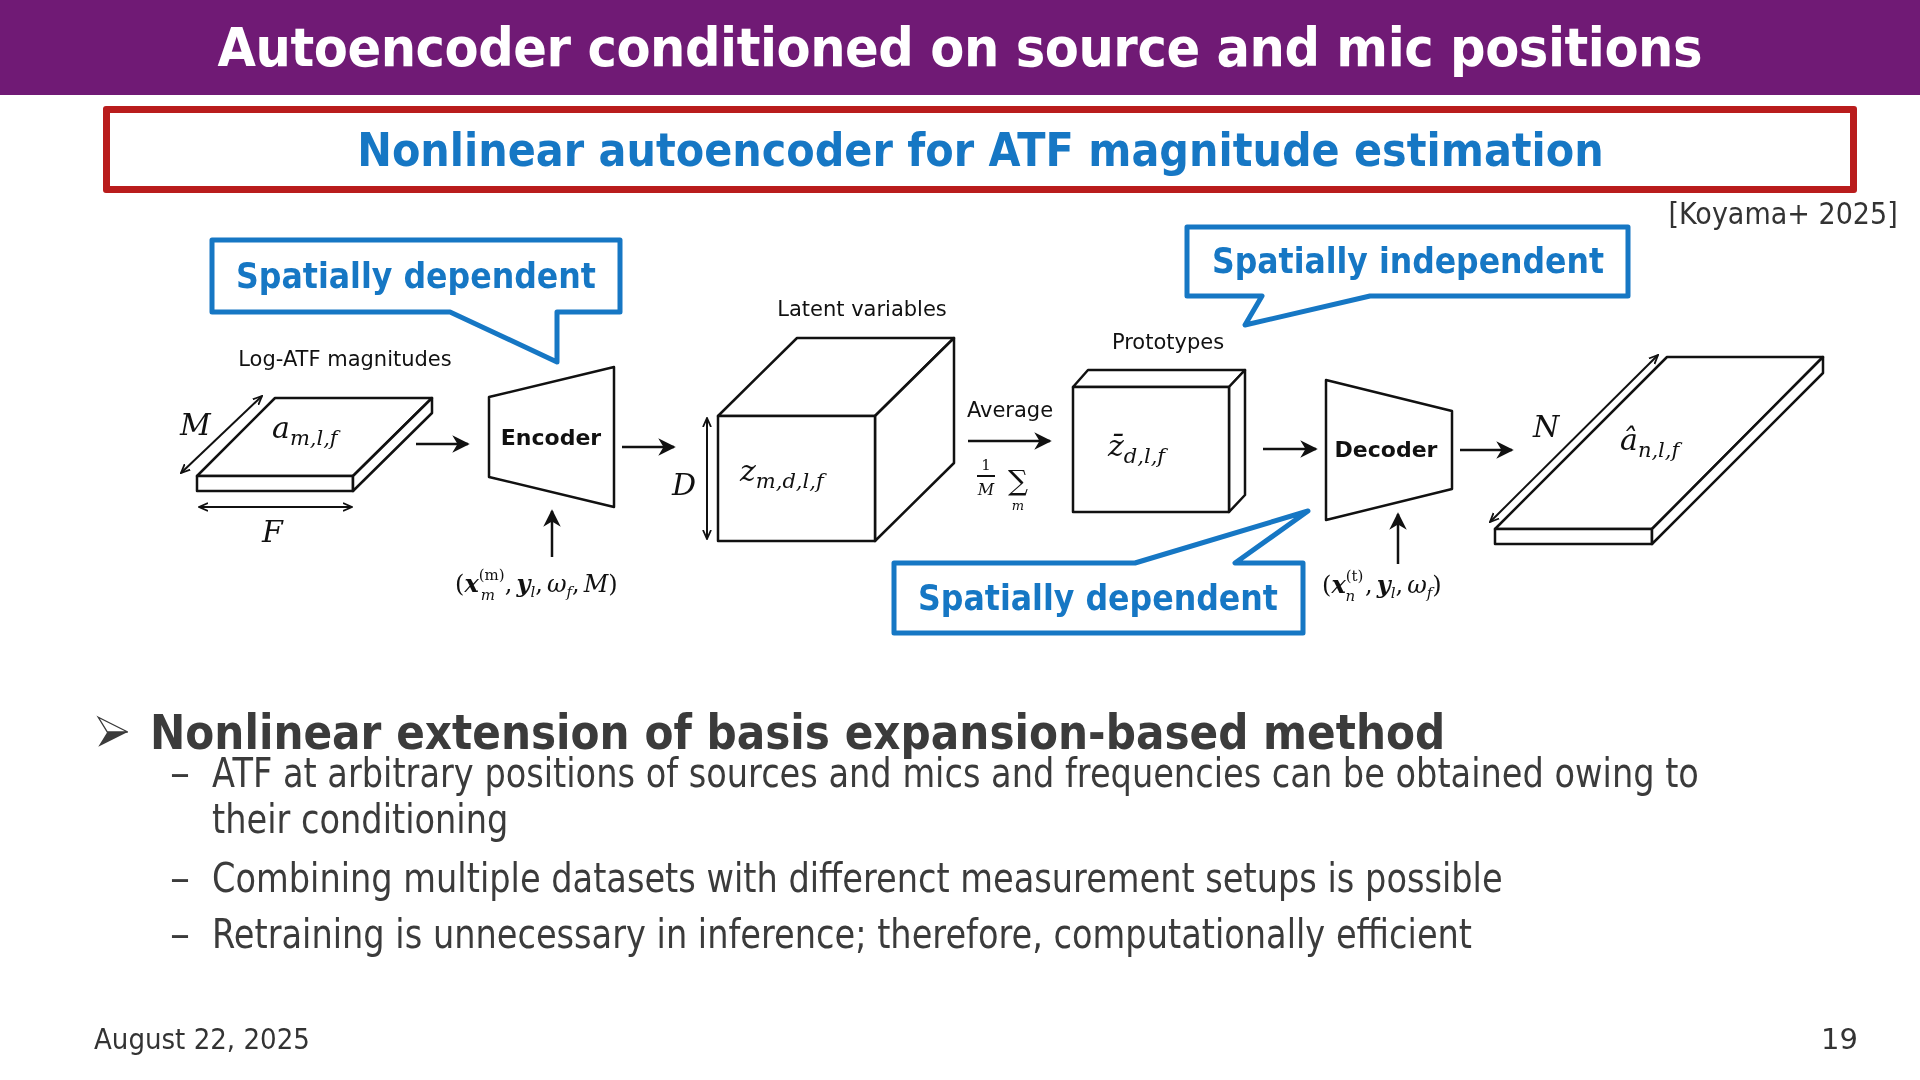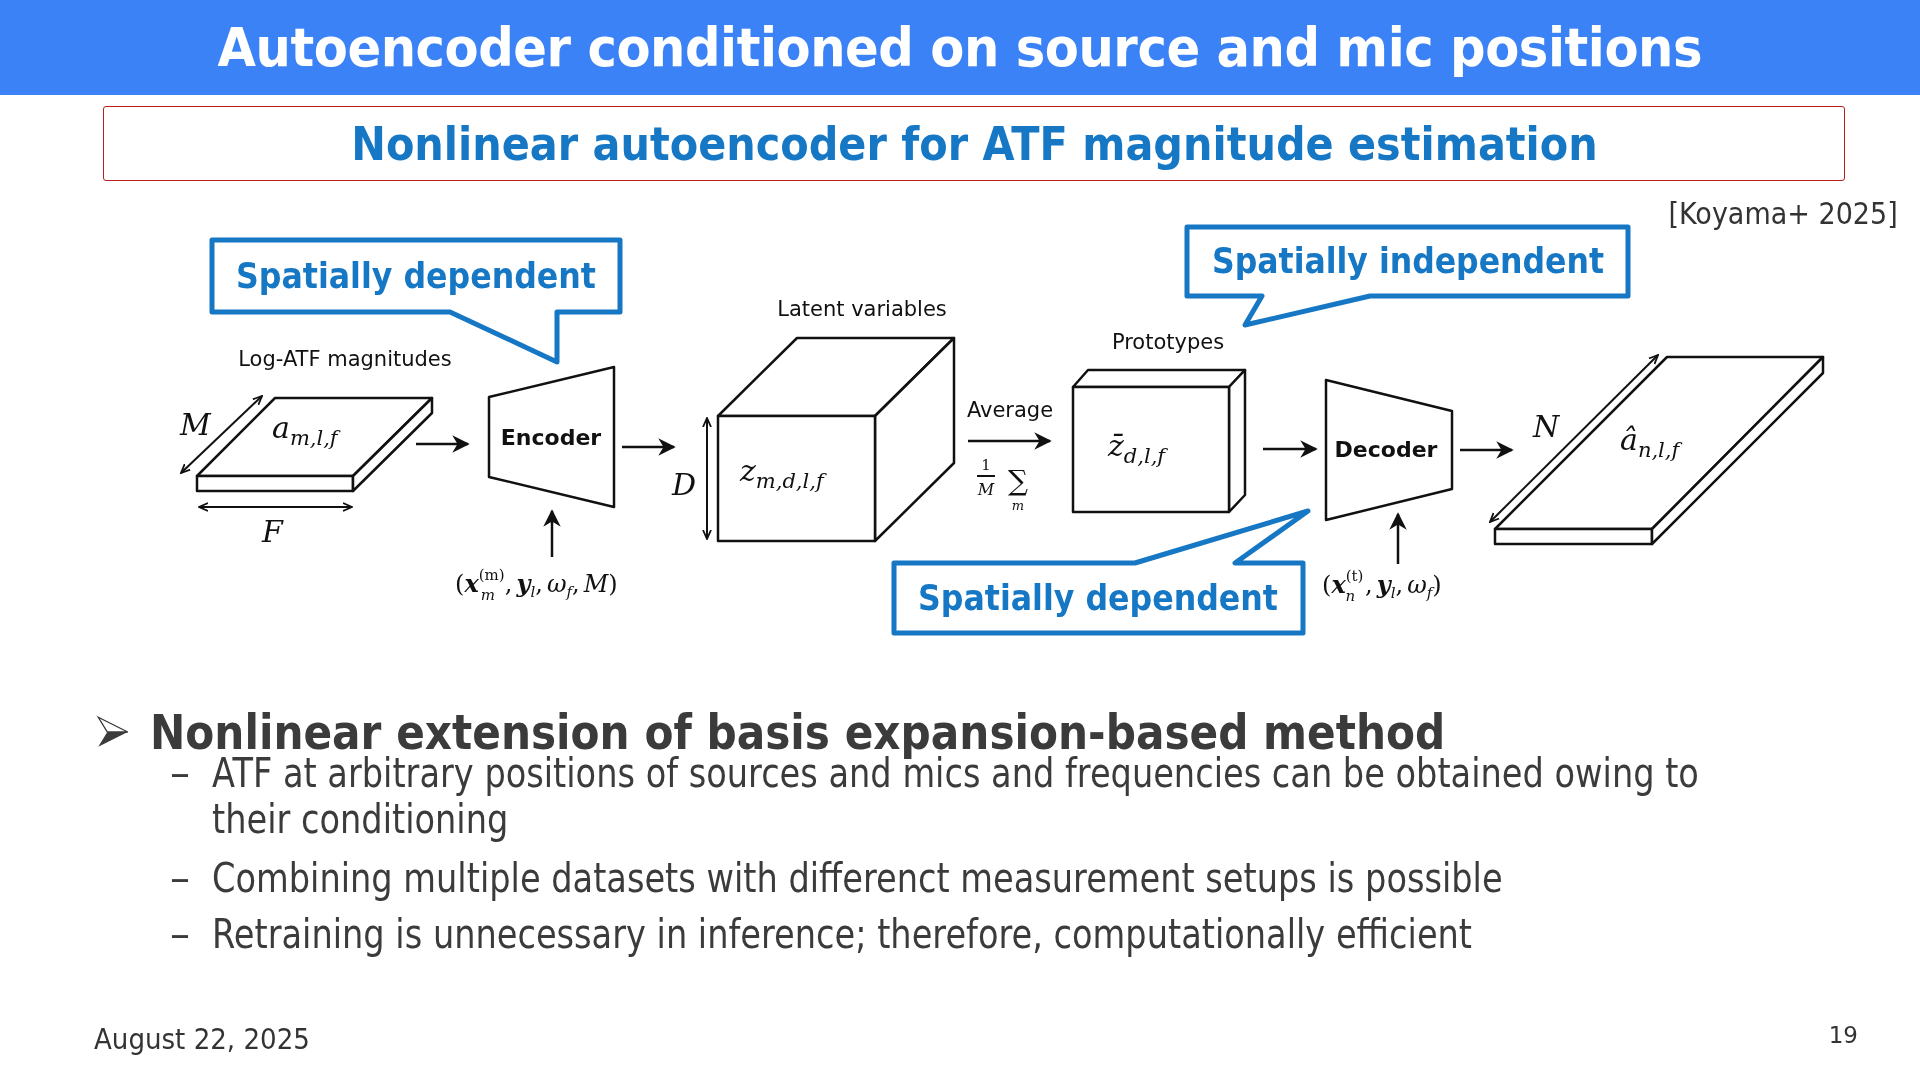--- a/index.html
+++ b/index.html
@@ -1,36 +1,36 @@
 <!DOCTYPE html>
 <html><head>
 <meta charset="utf-8">
 <style>
   html, body { margin: 0; padding: 0; }
   body { width: 1920px; height: 1080px; position: relative; overflow: hidden; background: #ffffff; font-family: "Liberation Sans", "DejaVu Sans", sans-serif; }
-  .title-bar { position: absolute; left: 0; top: 0; width: 1920px; height: 95px; background: #3b82f6; display: flex; align-items: center; justify-content: center; }
+  .title-bar { position: absolute; left: 0; top: 0; width: 1920px; height: 95px; background: #701a75; display: flex; align-items: center; justify-content: center; }
   .title-bar h1 { margin: 0; color: #ffffff; font-size: 54px; font-weight: bold; letter-spacing: -0.5px; font-family: "DejaVu Sans", sans-serif; transform: scaleX(0.92); }
-  .subtitle-box { position: absolute; left: 103px; top: 106px; width: 1740px; height: 73px; border: 1px solid #b91c1c; border-radius: 3px; display: flex; align-items: center; justify-content: center; }
+  .subtitle-box { position: absolute; left: 103px; top: 106px; width: 1740px; height: 73px; border: 7px solid #b91c1c; border-radius: 3px; display: flex; align-items: center; justify-content: center; }
   .subtitle-box span { color: #1677c4; font-size: 46px; font-weight: bold; font-family: "DejaVu Sans", sans-serif; transform: scaleX(0.9); display: inline-block; }
   .citation { position: absolute; right: 22px; top: 196px; font-size: 30px; color: #333; font-family: "DejaVu Sans", sans-serif; transform: scaleX(0.9); transform-origin: right center; }
   svg.diagram { position: absolute; left: 0; top: 0; width: 1920px; height: 660px; }
   .callout-text { font-family: "DejaVu Sans", sans-serif; font-weight: bold; fill: #1677c4; font-size: 35px; }
   .label-text { font-family: "DejaVu Sans", sans-serif; fill: #111; font-size: 21px; }
   .block-text { font-family: "DejaVu Sans", sans-serif; font-weight: bold; fill: #111; font-size: 22px; }
   .math { font-family: "DejaVu Serif", serif; font-style: italic; fill: #111; }
   .math-up { font-family: "DejaVu Serif", serif; fill: #111; }
   .math-bold { font-family: "DejaVu Serif", serif; font-style: italic; font-weight: bold; fill: #111; }
   .bullet-head { position: absolute; left: 96px; top: 680px; display: flex; align-items: center; margin-top: 24px; }
   .bullet-head .arrow { width: 34px; height: 34px; margin-right: 20px; }
   .bullet-head span.text { font-size: 48px; font-weight: bold; color: #3b3b3b; font-family: "DejaVu Sans", sans-serif; transform: scaleX(0.88); transform-origin: left center; display: inline-block; white-space: nowrap; }
   .sub { position: absolute; left: 170px; font-size: 40px; color: #3b3b3b; font-family: "DejaVu Sans", sans-serif; white-space: nowrap; }
   .sub .dash { position: absolute; left: 0; }
   .sub .txt { position: absolute; left: 42px; transform: scaleX(0.84); transform-origin: left center; display: inline-block; line-height: 47px; }
   .footer-date { position: absolute; left: 94px; top: 1022px; font-size: 29px; color: #333; font-family: "DejaVu Sans", sans-serif; transform: scaleX(0.9); transform-origin: left center; }
-  .footer-page { position: absolute; right: 62px; top: 1022px; font-size: 23px; color: #333; font-family: "DejaVu Sans", sans-serif; }
+  .footer-page { position: absolute; right: 62px; top: 1022px; font-size: 29px; color: #333; font-family: "DejaVu Sans", sans-serif; }
 </style>
 </head>
 <body>
 
 <div class="title-bar">
   <h1>Autoencoder conditioned on source and mic positions</h1>
 </div>
 
 <div class="subtitle-box">
   <span>Nonlinear autoencoder for ATF magnitude estimation</span>

